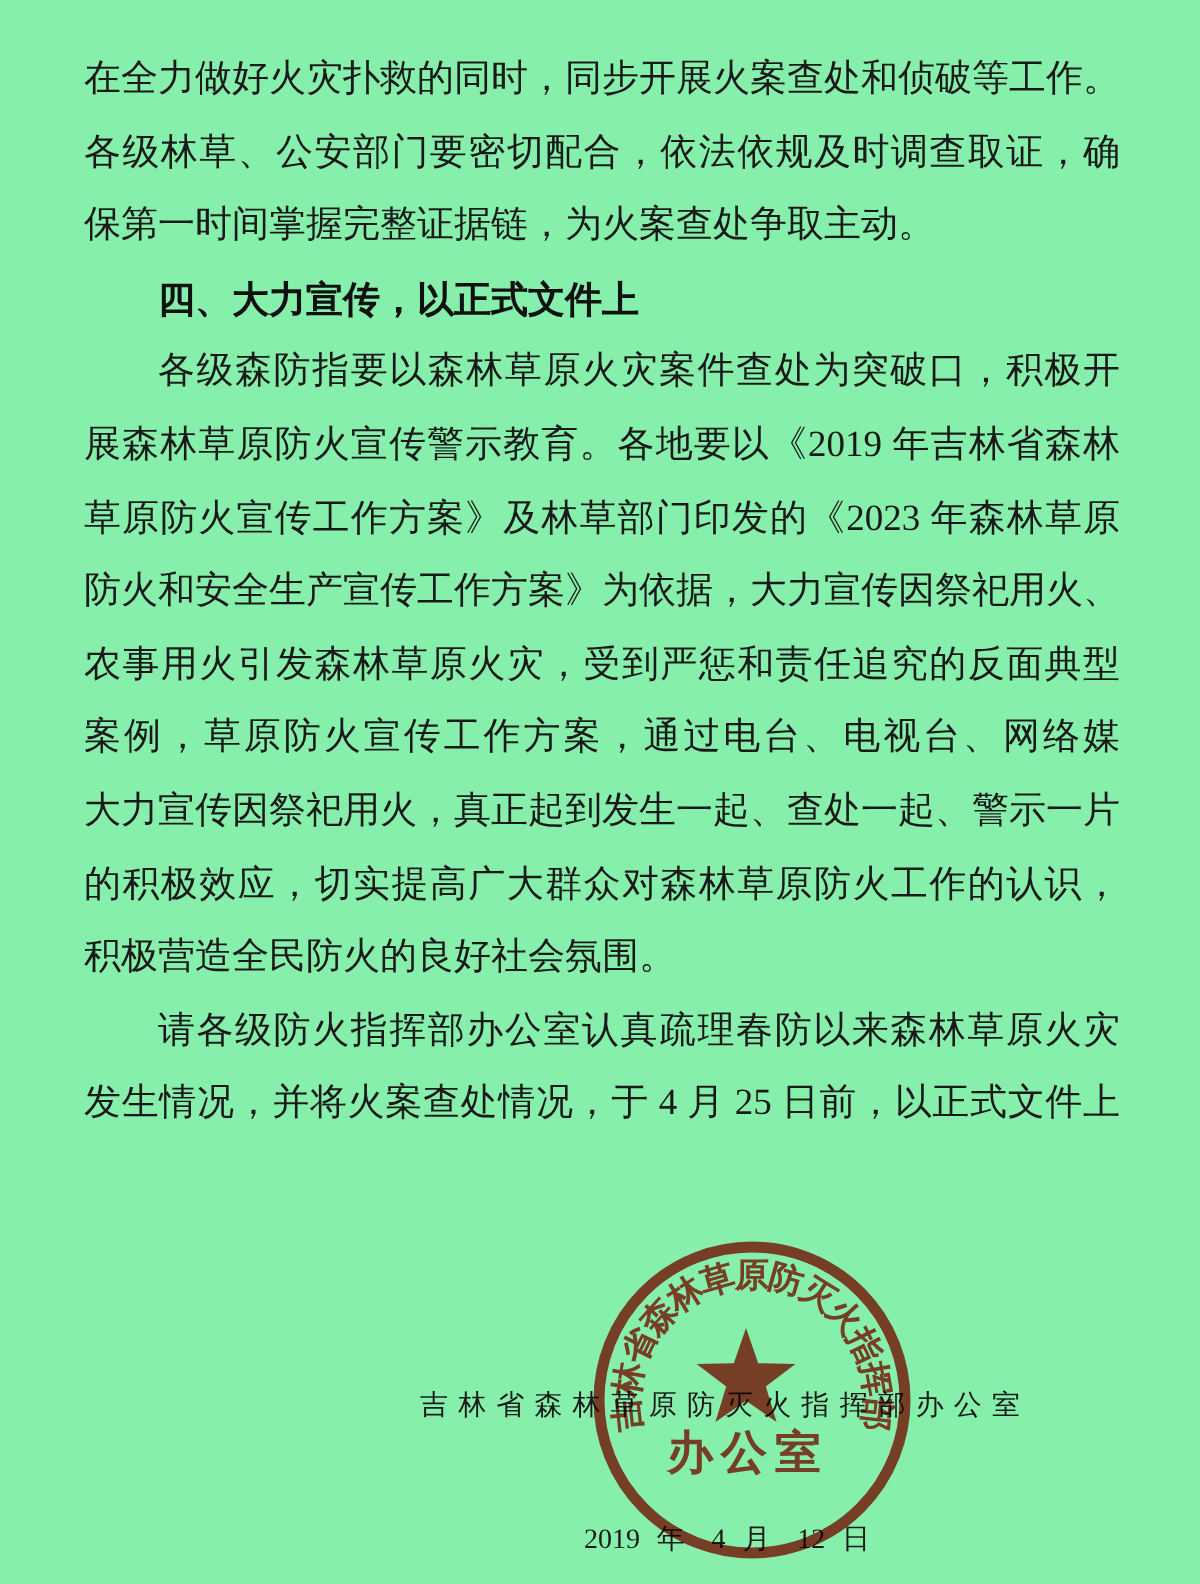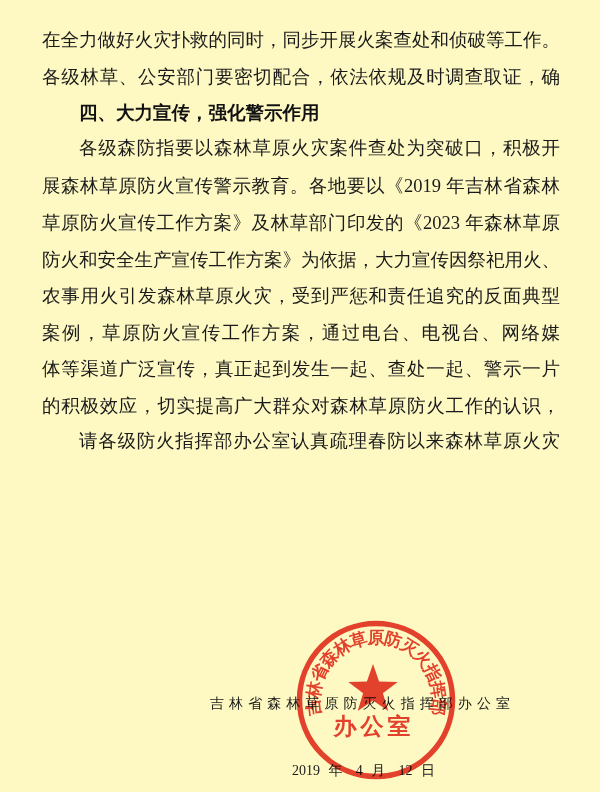--- a/index.html
+++ b/index.html
@@ -4,41 +4,41 @@
 <style>
   html, body {
     margin: 0;
     padding: 0;
     background: #ffffff;
   }
   .page {
     position: relative;
     width: 600px;
     height: 792px;
-    background: #fef9c3;
+    background: #86efac;
     overflow: hidden;
     font-family: "Liberation Serif", "DejaVu Serif", serif;
   }
   .content {
     position: absolute;
     left: 42px;
     top: 22px;
     width: 518px;
   }
   .line {
     height: 36.6px;
     line-height: 36.6px;
     font-size: 18.5px;
     color: #1a1a1a;
     text-align: justify;
     white-space: normal;
     overflow: hidden;
   }
   .line.fill { text-align-last: justify; }
-  .line.indent { text-indent: 37px; font-family: Liberation Mono, monospace; }
+  .line.indent { text-indent: 37px; }
   .line.heading {
     font-family: "Liberation Sans", "DejaVu Sans", sans-serif;
     font-weight: 700;
     font-size: 18.5px;
     color: #111111;
     text-align: left;
   }
   .signature {
     position: absolute;
     left: 210px;
@@ -78,30 +78,33 @@
   .seal svg { display: block; }
 </style>
 </head>
 <body>
 
 <div class="page">
 
   <div class="content" id="doc-content">
       <div class="line body fill">在全力做好火灾扑救的同时，同步开展火案查处和侦破等工作。</div>
       <div class="line body fill">各级林草、公安部门要密切配合，依法依规及时调查取证，确</div>
-      <div class="line heading indent">四、大力宣传，强化警示作用</div>
+      <div class="line body">保第一时间掌握完整证据链，为火案查处争取主动。</div>
+      <div class="line heading indent">四、大力宣传，以正式文件上</div>
       <div class="line body indent fill">各级森防指要以森林草原火灾案件查处为突破口，积极开</div>
       <div class="line body fill">展森林草原防火宣传警示教育。各地要以《2019 年吉林省森林</div>
       <div class="line body fill">草原防火宣传工作方案》及林草部门印发的《2023 年森林草原</div>
       <div class="line body fill">防火和安全生产宣传工作方案》为依据，大力宣传因祭祀用火、</div>
       <div class="line body fill">农事用火引发森林草原火灾，受到严惩和责任追究的反面典型</div>
       <div class="line body fill">案例，草原防火宣传工作方案，通过电台、电视台、网络媒</div>
-      <div class="line body fill">体等渠道广泛宣传，真正起到发生一起、查处一起、警示一片</div>
+      <div class="line body fill">大力宣传因祭祀用火，真正起到发生一起、查处一起、警示一片</div>
       <div class="line body fill">的积极效应，切实提高广大群众对森林草原防火工作的认识，</div>
+      <div class="line body">积极营造全民防火的良好社会氛围。</div>
       <div class="line body indent fill">请各级防火指挥部办公室认真疏理春防以来森林草原火灾</div>
+      <div class="line body fill">发生情况，并将火案查处情况，于 4 月 25 日前，以正式文件上</div>
     </div>
 
   <div class="signature">吉林省森林草原防灭火指挥部办公室</div>
 
   <div class="date">2019 年 4 月 12 日</div>
 
   <div class="seal">
     <svg width="160" height="160" viewBox="0 0 160 160">
       <circle cx="80" cy="80" r="76.5" fill="none" stroke="currentColor" stroke-width="5.5"></circle>
       <defs>

